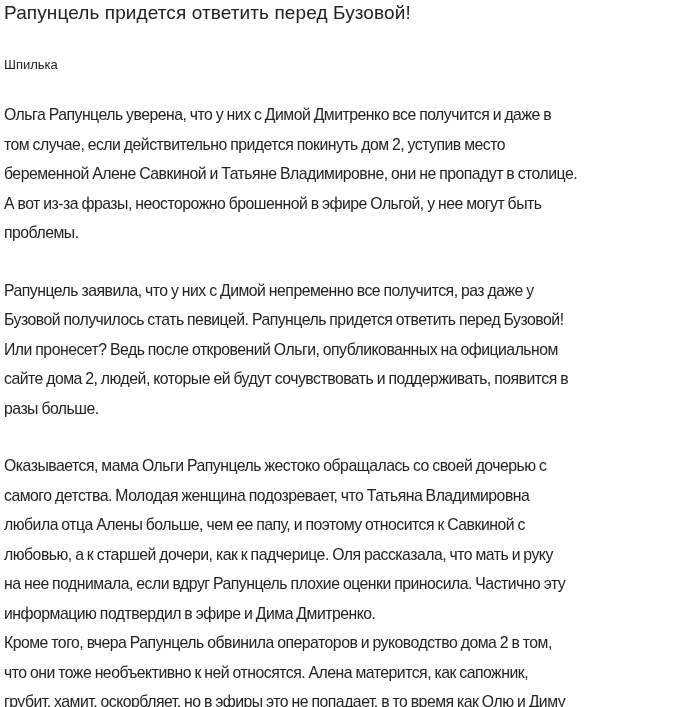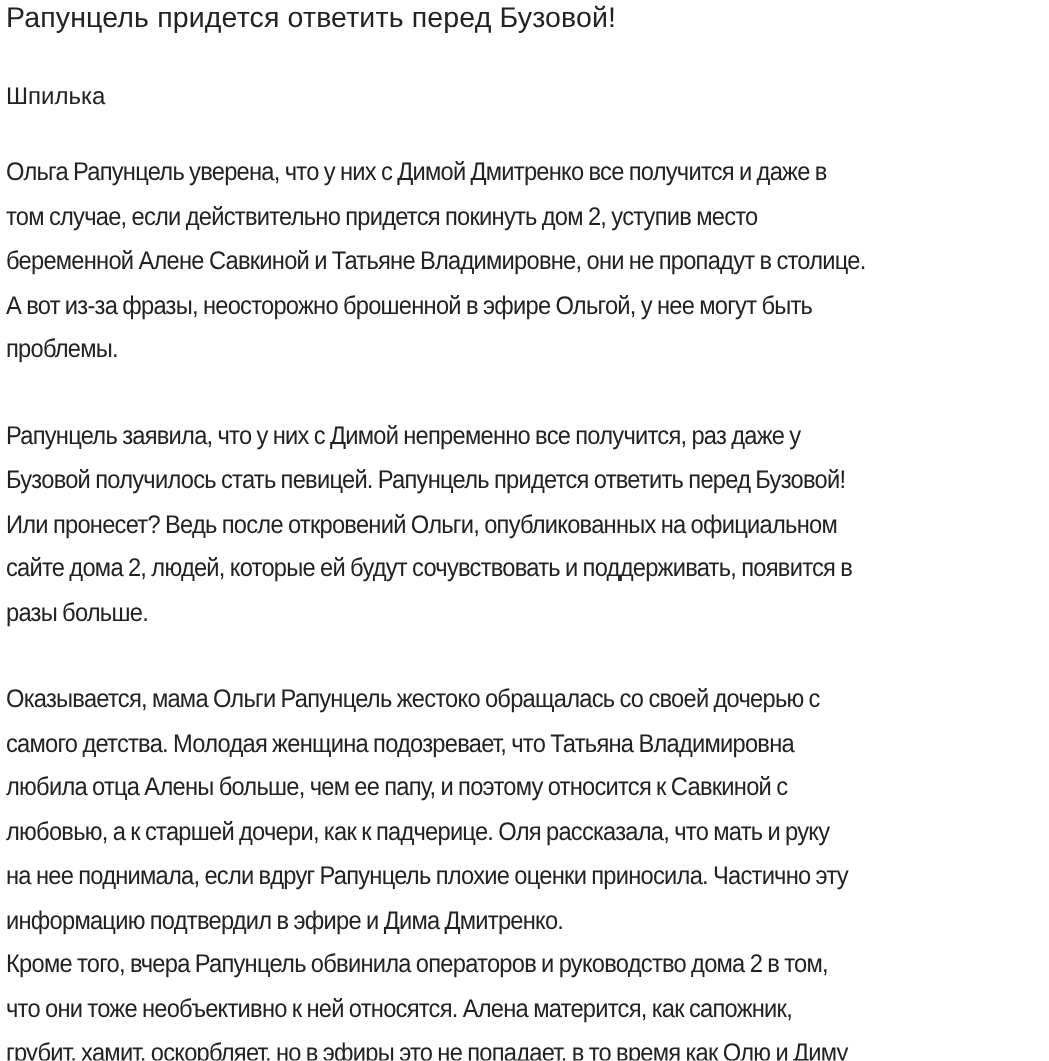--- a/index.html
+++ b/index.html
@@ -8,21 +8,21 @@
     color: #222222;
     font-family: "Liberation Sans", sans-serif;
   }
   .doc { padding: 0 0 0 4px; }
   .title {
     font-size: 19px; line-height: 22px;
     margin: 0; padding-top: 2px; height: 22px;
     letter-spacing: 0.1px;
   }
   .subtitle {
-    font-size: 16px; line-height: 22px;
+    font-size: 13px; line-height: 22px;
     margin: 0; margin-top: 30px; height: 22px;
   }
   .para {
     margin: 0;
     font-size: 17px;
     line-height: 29.5px;
     letter-spacing: -0.55px;
     word-spacing: -0.5px;
     transform: scaleX(0.93);
     transform-origin: left top;

